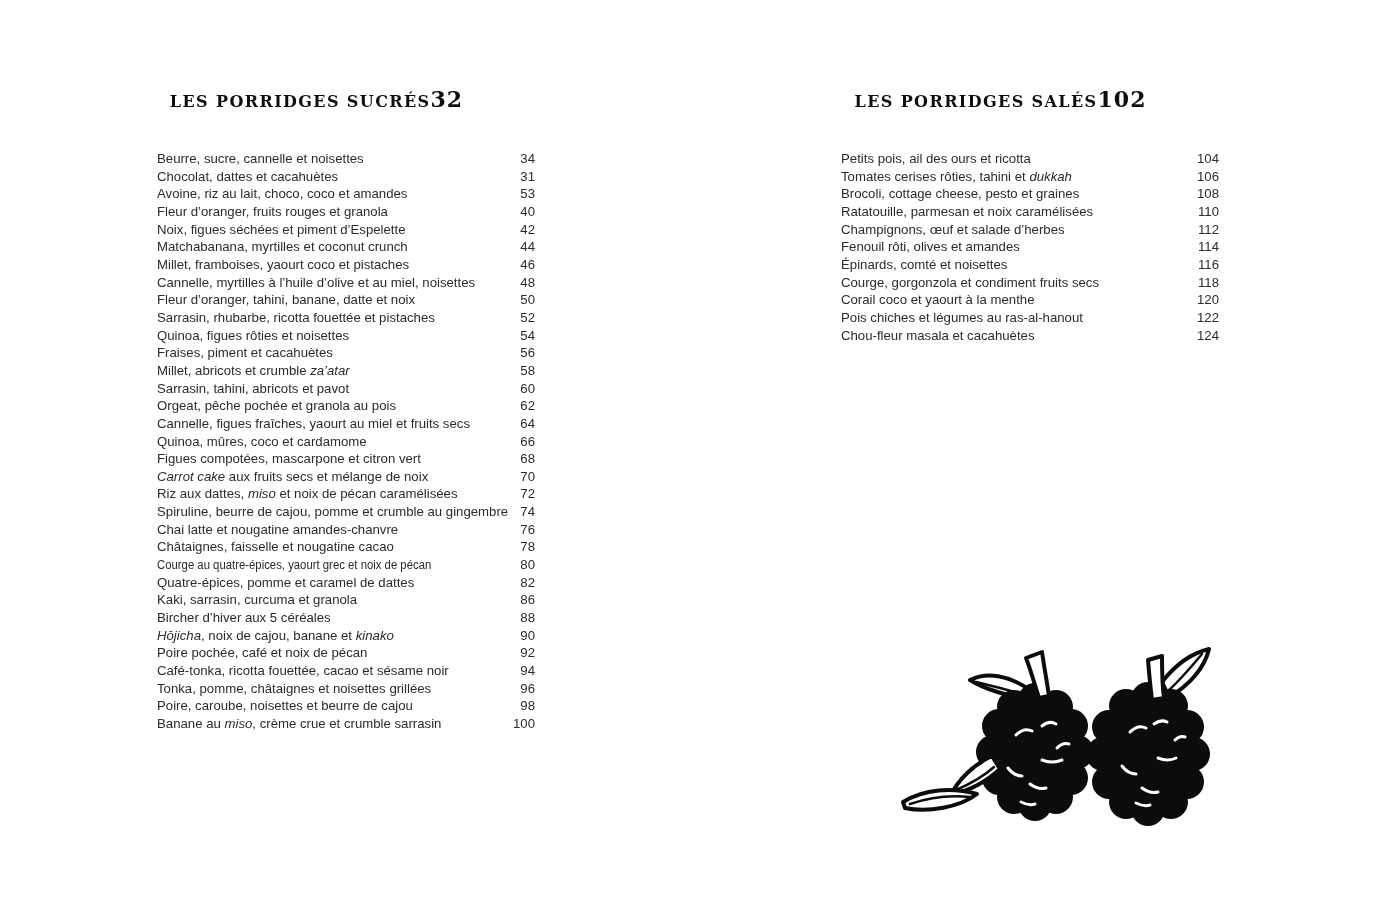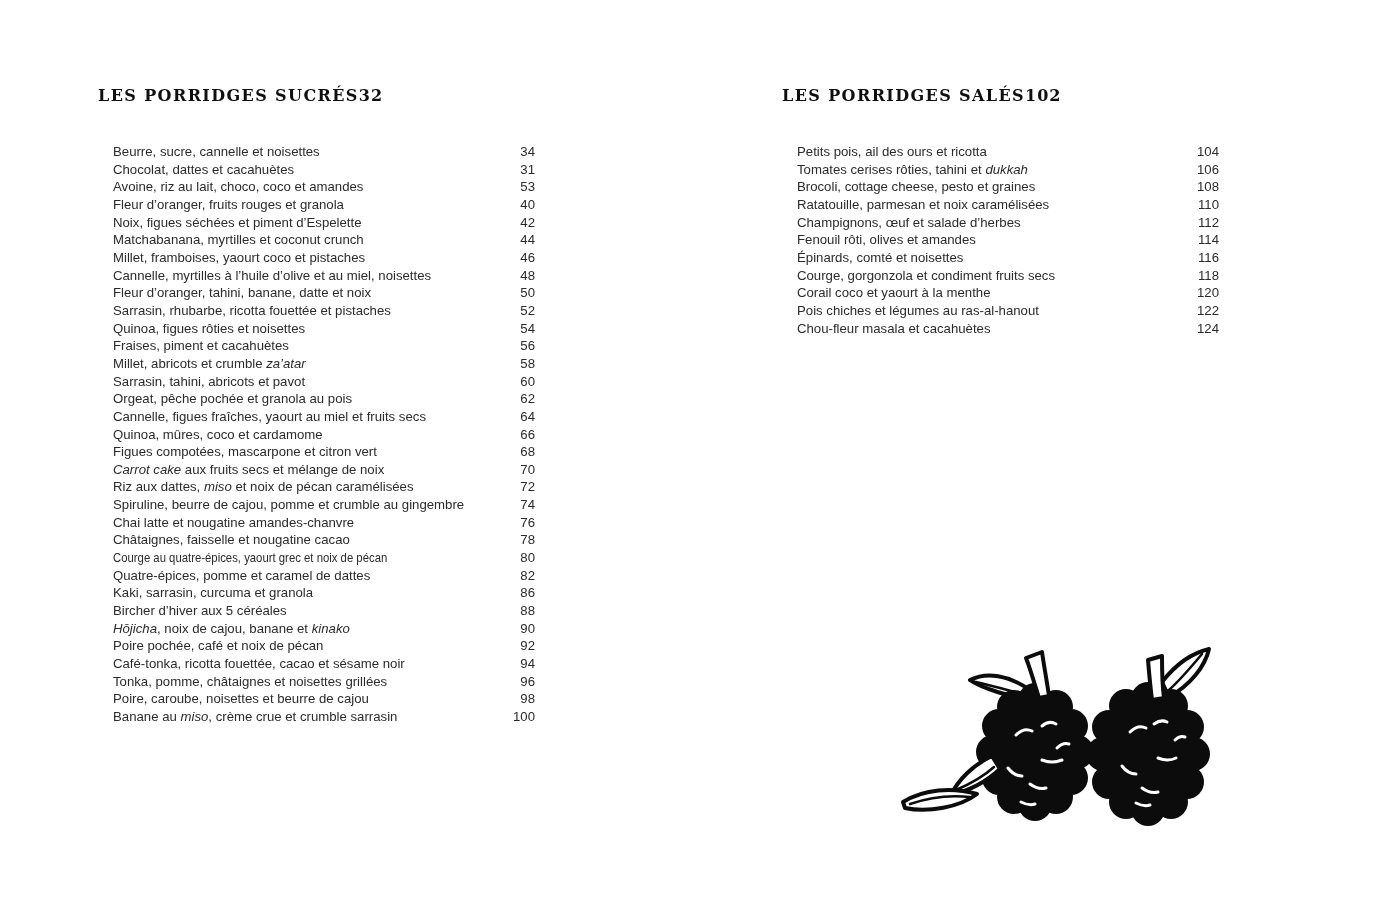--- a/index.html
+++ b/index.html
@@ -6,31 +6,31 @@
   html,body { background:#ffffff; }
   body {
     width:1400px; height:900px; position:relative; overflow:hidden;
     font-family:"Liberation Sans", sans-serif; color:#2b2b2b;
   }
   .toc-column { position:absolute; top:86px; width:437px; }
   .col-left  { left:98px; }
   .col-right { left:782px; }
 
   .col-header {
-    display:flex; justify-content:flex-start; align-items:baseline;
+    display:flex; justify-content:center; align-items:baseline;
     font-family:"DejaVu Serif","Liberation Serif",serif;
     font-weight:bold; color:#0f0f0f;
   }
   .col-title { font-size:16px; letter-spacing:1.4px; }
-  .col-page  { font-size:16px; letter-spacing:1px; }
+  .col-page  { font-size:22px; letter-spacing:1px; }
 
   .toc-list { margin-top:38px; margin-left:15px; }
   .toc-row {
     display:flex; justify-content:space-between; align-items:baseline;
-    font-size:13.2px; line-height:17.65px; color:#2b2b2b;
+    font-size:13.2px; line-height:17.65px; color:#2b2b2b;margin-left:44px;
   }
   .toc-title { white-space:nowrap; }
   .toc-title em { font-style:italic; }
   .toc-page { padding-left:12px; }
   .toc-row.condensed .toc-title {
     display:inline-block; transform:scaleX(0.86); transform-origin:left center;
   }
 
   .illustration {
     position:absolute; left:890px; top:640px; width:330px; height:190px;

